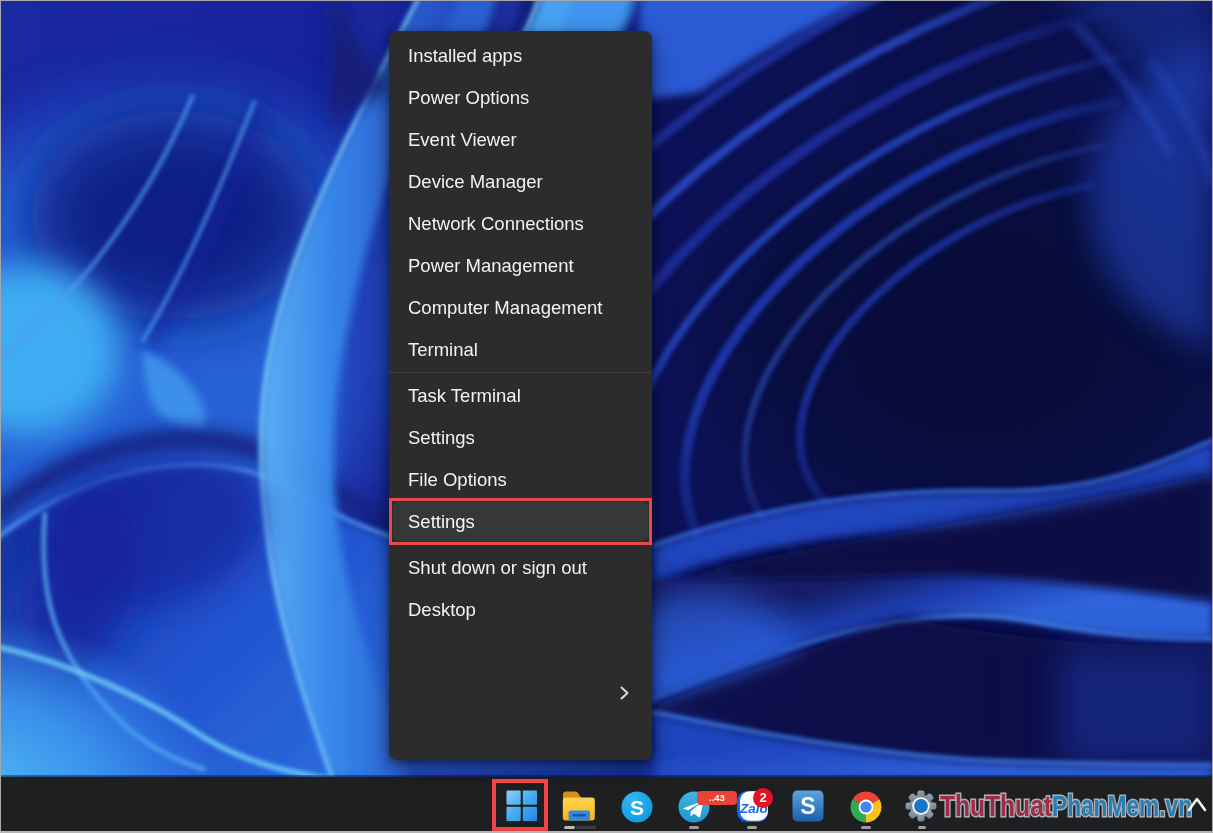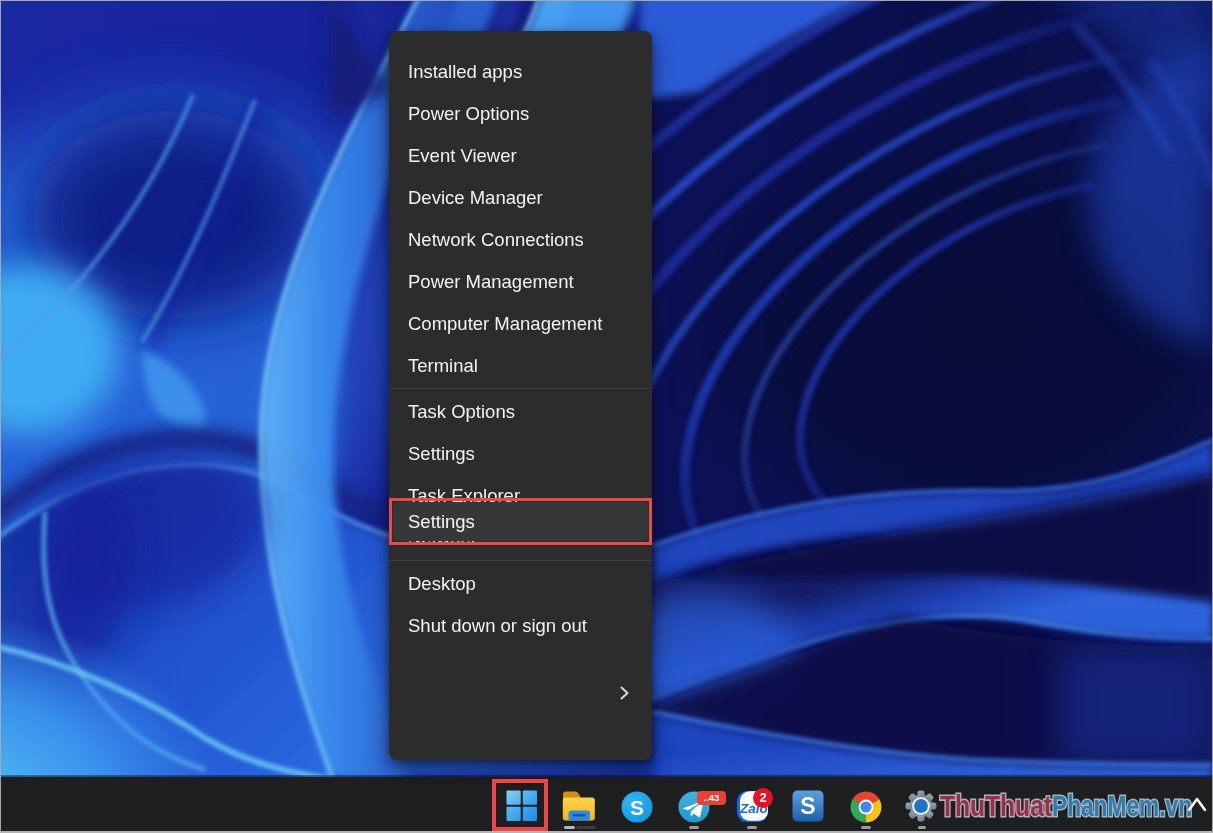--- a/index.html
+++ b/index.html
@@ -2,21 +2,21 @@
 <html><head>
 <meta charset="utf-8">
 <style>
   html,body{margin:0;padding:0;}
   body{width:1213px;height:833px;position:relative;overflow:hidden;
        background:#0d1254;font-family:"Liberation Sans",sans-serif;}
   #wall{position:absolute;left:0;top:0;}
   #taskbar{position:absolute;left:0;top:777px;width:1213px;height:54px;background:#1e1f21;}
   #frame{position:absolute;left:0;top:0;width:1211px;height:830px;border:1px solid #a8a8a8;border-bottom:2px solid #b5b5b5;pointer-events:none;z-index:50;}
   #menu{position:absolute;left:389px;top:31px;width:263px;height:729px;
-        background:#2c2c2c;border-radius:8px;z-index:10;box-sizing:border-box;padding-top:20px;box-shadow:0 10px 22px rgba(0,0,0,0.45), 0 2px 8px rgba(0,0,0,0.35);}
+        background:#2c2c2c;border-radius:8px;z-index:10;box-sizing:border-box;padding-top:4px;box-shadow:0 10px 22px rgba(0,0,0,0.45), 0 2px 8px rgba(0,0,0,0.35);}
   .mi{height:42px;line-height:42px;padding-left:19px;color:#f2f2f2;font-size:18.5px;white-space:nowrap;}
   .sep{height:1px;background:#404040;margin:1px 0 2px 0;}
   #redset{position:absolute;left:389px;top:498px;width:263px;height:47px;box-sizing:border-box;
           border:3px solid #e84a4a;z-index:12;}
   #setbg{position:absolute;left:393px;top:502px;width:255px;height:39px;background:#363738;border-radius:5px;z-index:11;}
   .chev{position:absolute;left:617px;width:16px;height:16px;z-index:12;}
   
   .ticon{position:absolute;top:790px;z-index:20;}
   #redstart{position:absolute;left:492px;top:779px;width:56px;height:52px;box-sizing:border-box;border:4px solid #ef4545;z-index:22;}
   .pill{position:absolute;top:826px;width:10px;height:3px;border-radius:2px;background:#9d9d9d;z-index:21;}
@@ -240,21 +240,21 @@
 <svg class="ticon" style="left:678px;top:791px;" width="42" height="32" viewBox="0 0 42 32">
   <defs>
       <linearGradient id="tgg" x1="0" y1="0" x2="0" y2="1">
     <stop offset="0" stop-color="#41b3e0"></stop>
         <stop offset="1" stop-color="#1f97cd"></stop>
       </linearGradient>
     </defs>
   <circle cx="16" cy="16" r="15.5" fill="url(#tgg)"></circle>
   <path transform="translate(16,16) scale(1.02) translate(-16.8,-15.2)" d="M7,16.2 L24.5,9.5 C25.4,9.2 26.1,9.7 25.8,11 L22.9,24.2 C22.7,25.2 22,25.4 21.2,24.9 L16.7,21.6 L14.5,23.7 C14.2,24 13.9,24.2 13.4,24.2 L13.7,19.6 L22.2,12 C22.6,11.7 22.1,11.5 21.6,11.8 L11.1,18.3 L6.6,16.9 C5.6,16.6 5.6,16.5 7,16.2 Z" fill="#ffffff"></path>
 </svg>
-<div style="position:absolute;left:697px;top:791px;width:29px;height:13.5px;background:#ea4335;border-radius:4px;z-index:23;color:#fff;font-size:9.5px;font-weight:bold;text-align:center;line-height:13.5px;">..43</div>
+<div style="position:absolute;left:697px;top:791px;width:40px;height:13.5px;background:#ea4335;border-radius:4px;z-index:23;color:#fff;font-size:9.5px;font-weight:bold;text-align:center;line-height:13.5px;">..43</div>
 
 <svg class="ticon" style="left:736px;top:790px;" width="33" height="33" viewBox="0 0 33 33">
   <rect x="1" y="1" width="31" height="31" rx="10" fill="#0e66f2"></rect>
   <path d="M7,28 L5,32 L12,29.5 Z" fill="#0e66f2"></path>
   <rect x="4" y="1.2" width="28" height="29.6" rx="9.5" fill="#fdfdff"></rect>
   <text x="18" y="22.5" font-family="Liberation Sans, sans-serif" font-size="13.5" font-weight="bold" font-style="italic" fill="#1a66f0" text-anchor="middle">Zalo</text>
 </svg>
 <div style="position:absolute;left:753px;top:788px;width:20px;height:20px;background:#e81123;border-radius:50%;z-index:23;color:#fff;font-size:13px;font-weight:bold;text-align:center;line-height:20px;">2</div>
 
 <svg class="ticon" style="left:792px;top:790px;" width="32" height="32" viewBox="0 0 32 32">
@@ -319,27 +319,27 @@
 <div id="menu">
   <div class="mi">Installed apps</div>
   <div class="mi">Power Options</div>
   <div class="mi">Event Viewer</div>
   <div class="mi">Device Manager</div>
   <div class="mi">Network Connections</div>
   <div class="mi">Power Management</div>
   <div class="mi">Computer Management</div>
   <div class="mi">Terminal</div>
   <div class="sep"></div>
-  <div class="mi">Task Options</div>
+  <div class="mi">Task Terminal</div>
   <div class="mi">Settings</div>
-  <div class="mi">Task Explorer</div>
+  <div class="mi">File Options</div>
   <div class="mi">Network</div>
   <div class="sep"></div>
+  <div class="mi">Shut down or sign out</div>
   <div class="mi">Desktop</div>
-  <div class="mi">Shut down or sign out</div>
 </div>
 <div id="setbg"></div>
 <div id="redset"></div>
 <div id="settext" style="position:absolute;left:408px;top:501px;height:42px;line-height:42px;color:#f5f5f5;font-size:18.5px;z-index:13;">Settings</div>
 <svg class="chev" style="top:684px;" viewBox="0 0 16 16">
     <path d="M4.5 3.5 L10.5 9 L4.5 14.5" fill="none" stroke="#dcdcdc" stroke-width="2" stroke-linecap="round" stroke-linejoin="round"></path>
   </svg>
 
 <div id="redstart"></div>
 <div id="frame"></div>

